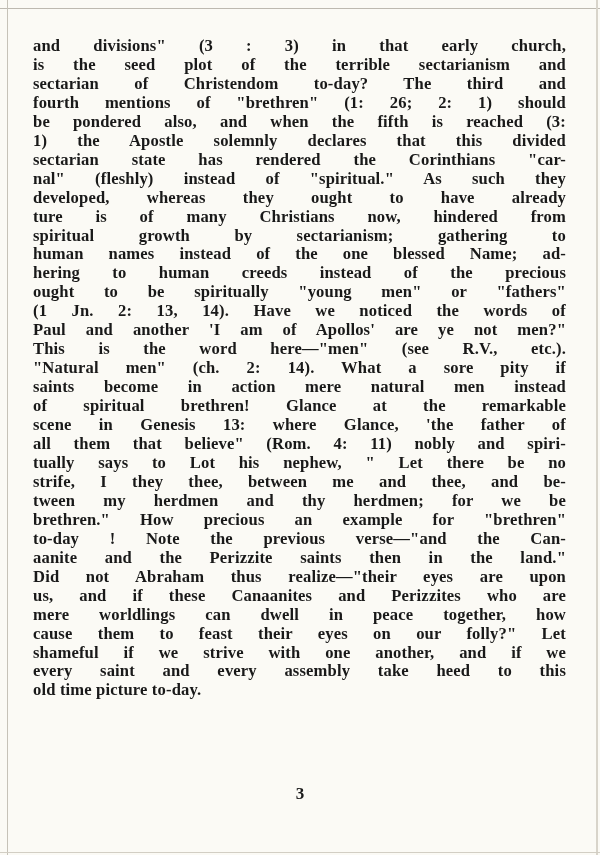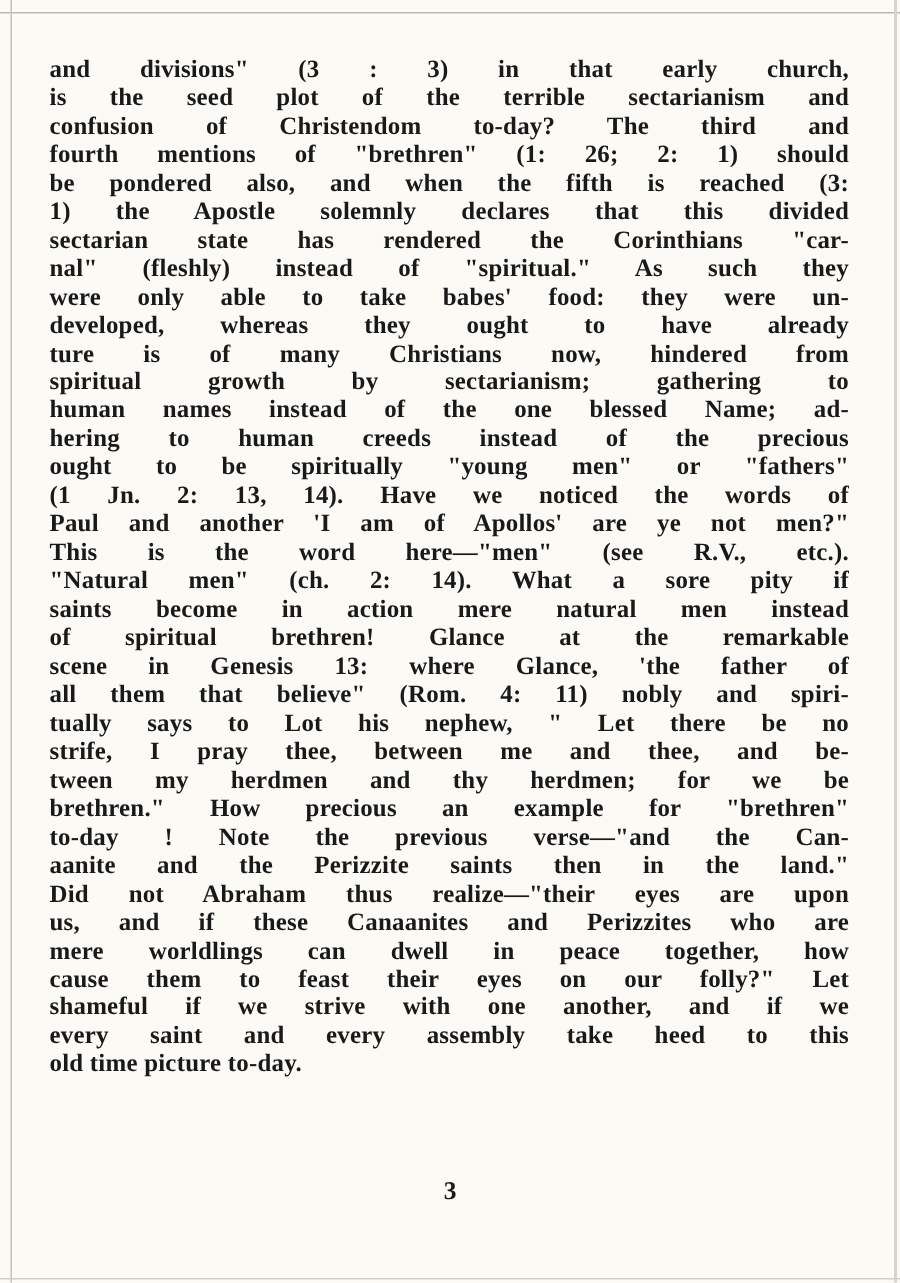--- a/index.html
+++ b/index.html
@@ -53,43 +53,42 @@
 
 <div class="page">
   <div class="edge-top"></div>
   <div class="edge-left"></div>
   <div class="edge-right"></div>
   <div class="edge-bottom"></div>
 
   <div class="text-block">
     <div class="line">and divisions" (3 :  3) in that early church,</div>
     <div class="line">is the seed plot of the terrible sectarianism and</div>
-    <div class="line">confusion of Christendom to-day?  The third and</div>
+    <div class="line">sectarian of Christendom to-day?  The third and</div>
     <div class="line">fourth mentions of "brethren" (1: 26; 2: 1) should</div>
     <div class="line">be pondered also, and when the fifth is reached (3:</div>
     <div class="line">1) the Apostle solemnly declares that this divided</div>
     <div class="line">sectarian state has rendered the Corinthians "car-</div>
     <div class="line">nal" (fleshly) instead of "spiritual."  As such they</div>
-    <div class="line">were only able to take babes' food: they were un-</div>
     <div class="line">developed, whereas they ought to have already</div>
     <div class="line">ture is of many Christians now, hindered from</div>
     <div class="line">spiritual growth by sectarianism; gathering to</div>
     <div class="line">human names instead of the one blessed Name; ad-</div>
     <div class="line">hering to human creeds instead of the precious</div>
     <div class="line">ought to be spiritually "young men" or "fathers"</div>
     <div class="line">(1 Jn. 2: 13, 14).  Have we noticed the words of</div>
     <div class="line">Paul and another 'I am of Apollos' are ye not men?"</div>
     <div class="line">This is the word here—"men" (see R.V., etc.).</div>
     <div class="line">"Natural men" (ch. 2: 14).  What a sore pity if</div>
     <div class="line">saints become in action mere natural men instead</div>
     <div class="line">of spiritual brethren!  Glance at the remarkable</div>
     <div class="line">scene in Genesis 13: where Glance, 'the father of</div>
     <div class="line">all them that believe" (Rom. 4: 11) nobly and spiri-</div>
     <div class="line">tually says to Lot his nephew, " Let there be no</div>
-    <div class="line">strife, I pray thee, between me and thee, and be-</div>
+    <div class="line">strife, I they thee, between me and thee, and be-</div>
     <div class="line">tween my herdmen and thy herdmen; for we be</div>
     <div class="line">brethren." How precious an example for "brethren"</div>
     <div class="line">to-day !  Note the previous verse—"and the Can-</div>
     <div class="line">aanite and the Perizzite saints then in the land."</div>
     <div class="line">Did not Abraham thus realize—"their eyes are upon</div>
     <div class="line">us, and if these Canaanites and Perizzites who are</div>
     <div class="line">mere worldlings can dwell in peace together, how</div>
     <div class="line">cause them to feast their eyes on our folly?"  Let</div>
     <div class="line">shameful if we strive with one another, and if we</div>
     <div class="line">every saint and every assembly take heed to this</div>

